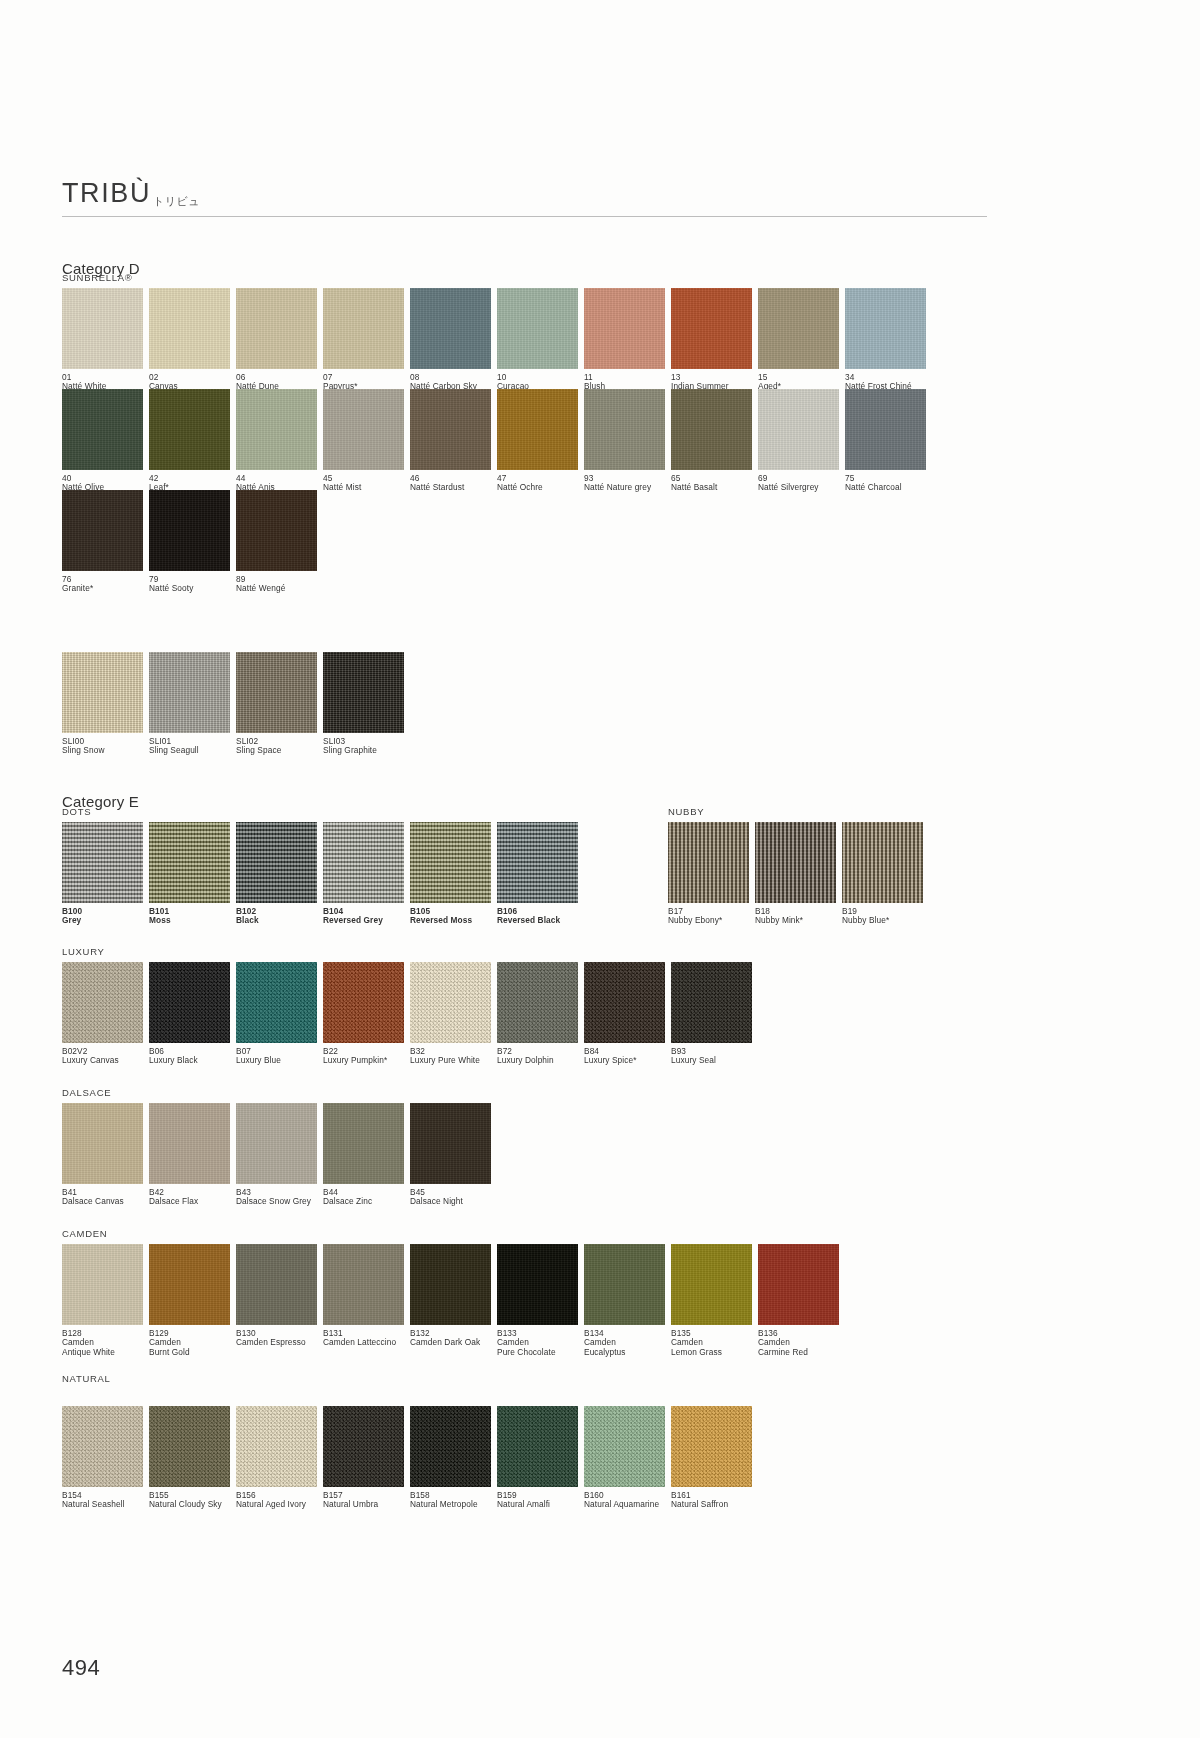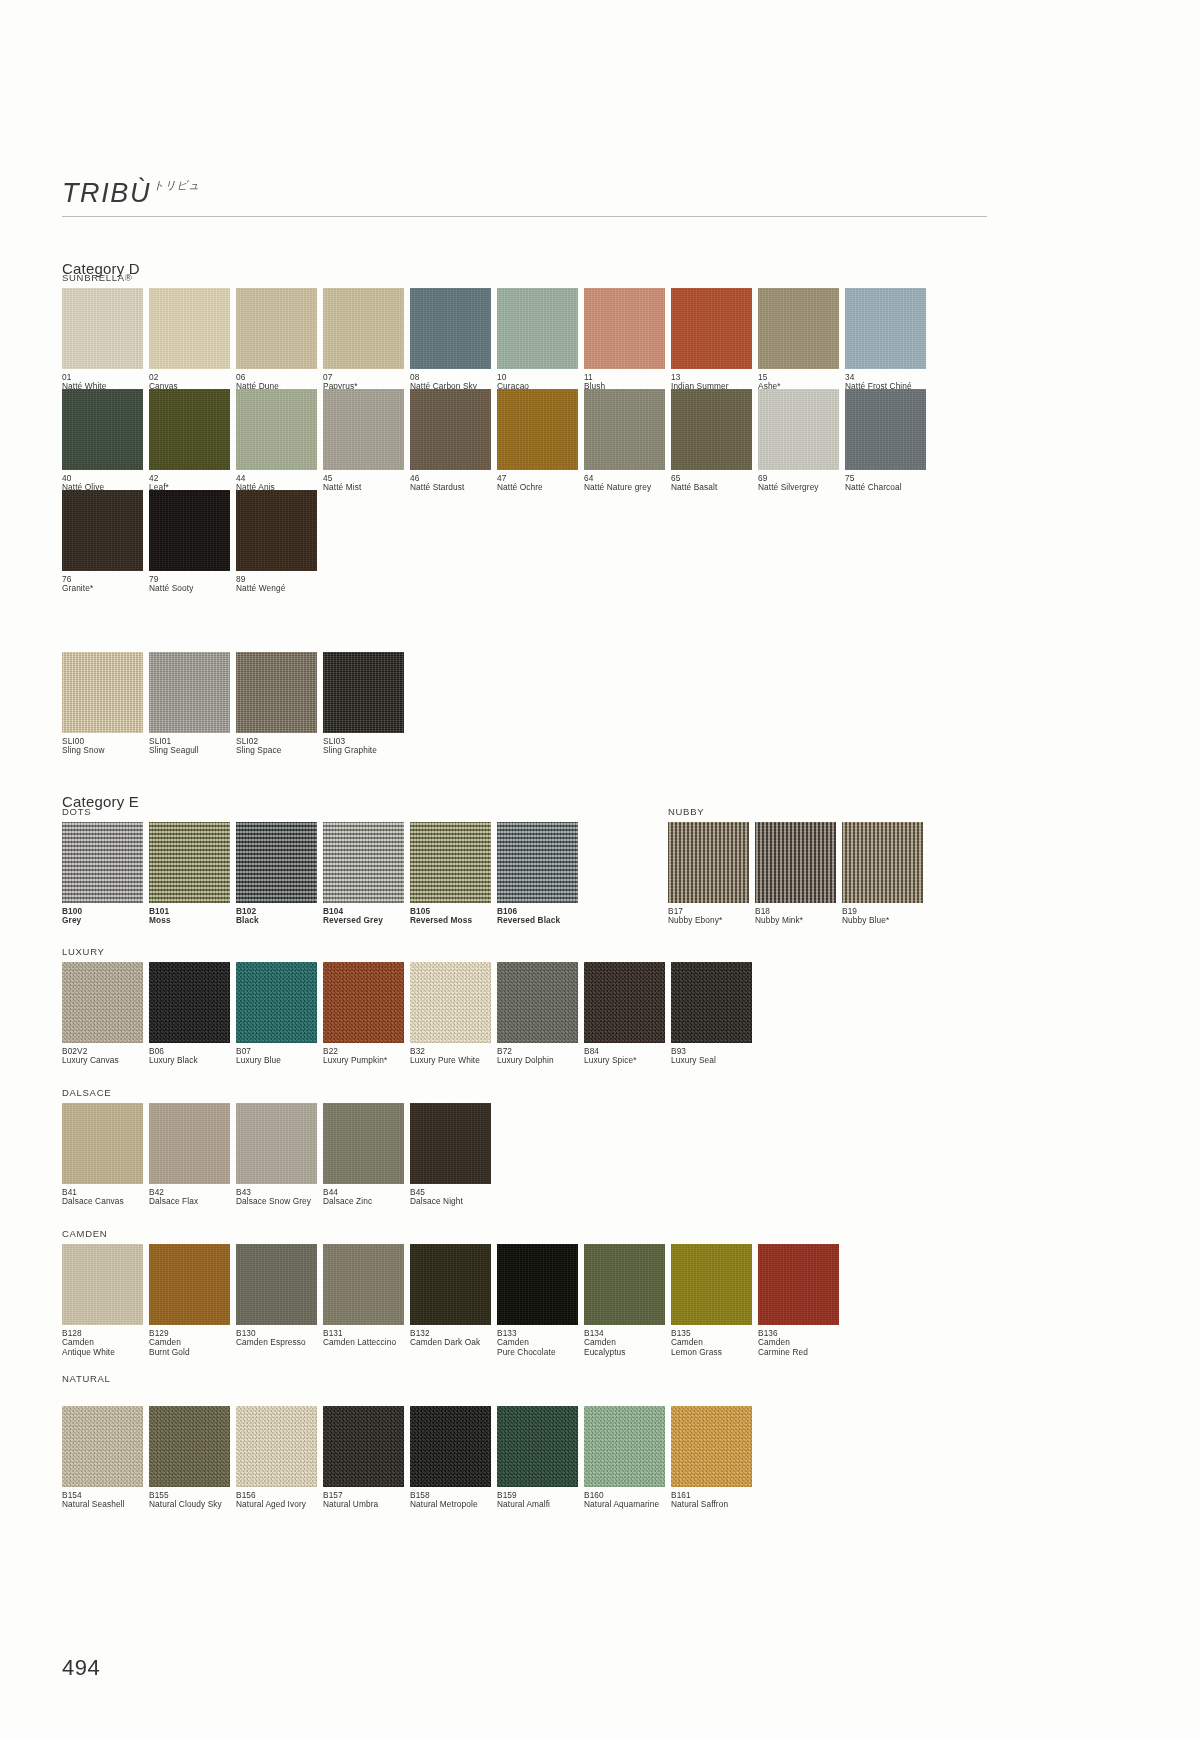--- a/index.html
+++ b/index.html
@@ -18,21 +18,21 @@
     width:1200px; height:1738px;
     background:#fdfdfc;
   }
 
   
   .brand-header {
     position:absolute;
     left:62px; top:178px;
     width:1040px;
   }
-  .brand-row { display:flex; align-items:flex-start;font-style:italic; }
+  .brand-row { display:flex; align-items:flex-end; }
   .brand-name {
     font-size:27px;
     letter-spacing:1.6px;
     font-weight:400;
     color:#3a3a3a;
   }
   .brand-kana {
     font-size:11px;
     letter-spacing:0.5px;
     color:#555;
@@ -170,21 +170,21 @@
             <div class="swatch-name">Blush</div>
           </div>
           <div class="swatch-cell">
             <div class="swatch-chip tex-plain" style="background-color: rgb(178, 80, 44);"></div>
             <div class="swatch-code">13</div>
             <div class="swatch-name">Indian Summer</div>
           </div>
           <div class="swatch-cell">
             <div class="swatch-chip tex-plain" style="background-color: rgb(160, 148, 119);"></div>
             <div class="swatch-code">15</div>
-            <div class="swatch-name">Ashe*</div>
+            <div class="swatch-name">Aged*</div>
           </div>
           <div class="swatch-cell">
             <div class="swatch-chip tex-plain" style="background-color: rgb(157, 179, 187);"></div>
             <div class="swatch-code">34</div>
             <div class="swatch-name">Natté Frost Chiné</div>
           </div>
         </div>
         <div class="swatch-row" style="margin-top: -3px;">
           <div class="swatch-cell">
             <div class="swatch-chip tex-plain" style="background-color: rgb(61, 76, 59);"></div>
@@ -211,21 +211,21 @@
             <div class="swatch-code">46</div>
             <div class="swatch-name">Natté Stardust</div>
           </div>
           <div class="swatch-cell">
             <div class="swatch-chip tex-plain" style="background-color: rgb(154, 111, 28);"></div>
             <div class="swatch-code">47</div>
             <div class="swatch-name">Natté Ochre</div>
           </div>
           <div class="swatch-cell">
             <div class="swatch-chip tex-plain" style="background-color: rgb(139, 138, 119);"></div>
-            <div class="swatch-code">64</div>
+            <div class="swatch-code">93</div>
             <div class="swatch-name">Natté Nature grey</div>
           </div>
           <div class="swatch-cell">
             <div class="swatch-chip tex-plain" style="background-color: rgb(107, 100, 72);"></div>
             <div class="swatch-code">65</div>
             <div class="swatch-name">Natté Basalt</div>
           </div>
           <div class="swatch-cell">
             <div class="swatch-chip tex-plain" style="background-color: rgb(207, 206, 196);"></div>
             <div class="swatch-code">69</div>

